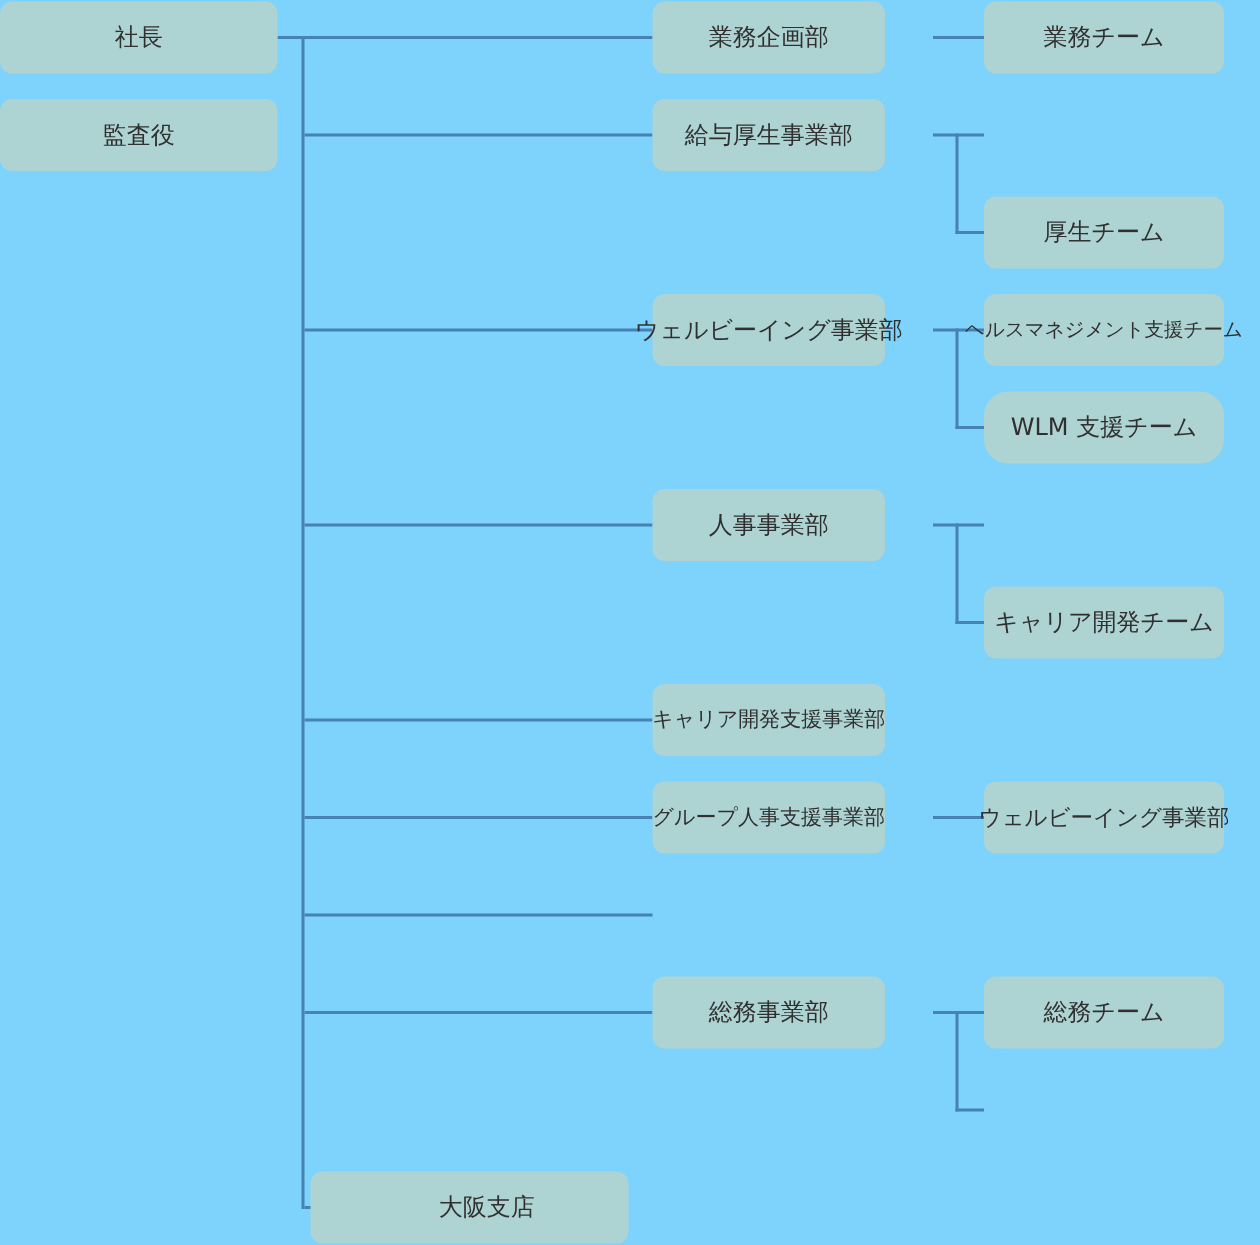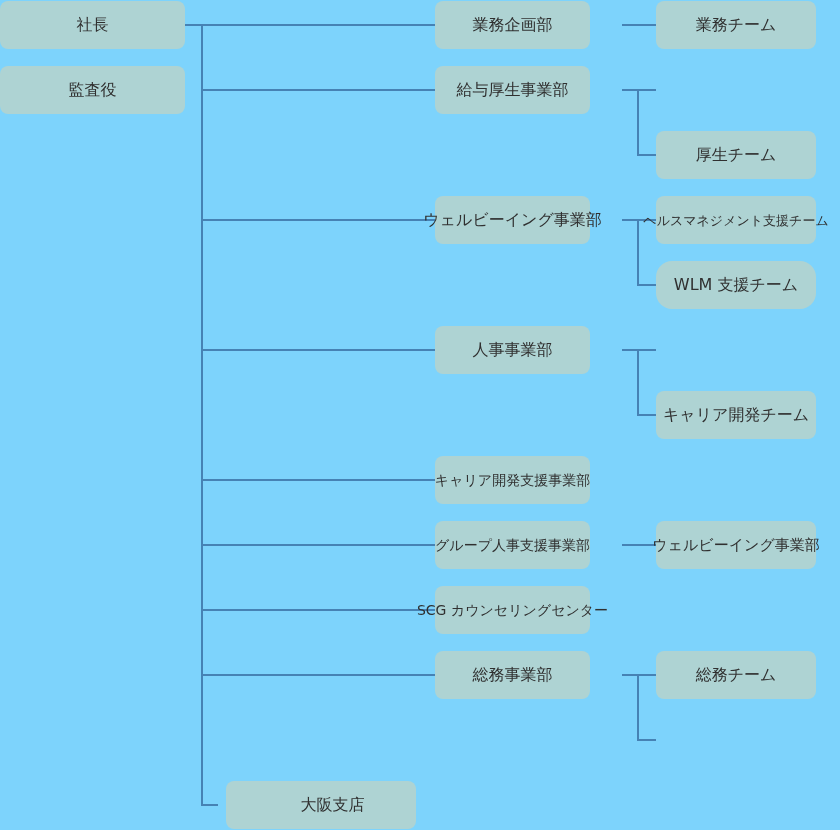--- a/index.html
+++ b/index.html
@@ -22,21 +22,21 @@
     color: #303030;
     font-size: 16px;
     line-height: 1;
     white-space: nowrap;
     box-sizing: border-box;
   }
   
   .col-l { left: 0px;   width: 185px; }
   .col-m { left: 435px; width: 155px; }
   .col-r { left: 656px; width: 160px; }
-  .col-o { left: 226px; width: 190px; padding-left: 23px; }
+  .col-o { left: 207px; width: 212px; padding-left: 23px; }
   
   .r1  { top: 1px; }
   .r2  { top: 66px; }
   .r3  { top: 131px; }
   .r4  { top: 196px; }
   .r5  { top: 261px; border-radius: 16px; }
   .r6  { top: 326px; text-align: right; }
   .r7  { top: 391px; }
   .r8  { top: 456px; }
   .r9  { top: 521px; }
@@ -91,21 +91,20 @@
 
   <div class="box col-l r1">社長</div>
   <div class="box col-l r2">監査役</div>
 
   <div class="box col-m r1">業務企画部</div>
   <div class="box col-m r2">給与厚生事業部</div>
   <div class="box col-m r4">ウェルビーイング事業部</div>
   <div class="box col-m r6">人事事業部</div>
   <div class="box col-m r8 fs14">キャリア開発支援事業部</div>
   <div class="box col-m r9 fs14">グループ人事支援事業部</div>
-  <div class="box col-m r10 fs14">SCG カウンセリングセンター</div>
   <div class="box col-m r11">総務事業部</div>
 
   <div class="box col-r r1">業務チーム</div>
   <div class="box col-r r3">厚生チーム</div>
   <div class="box col-r r4 fs13">ヘルスマネジメント支援チーム</div>
   <div class="box col-r r5">WLM 支援チーム</div>
   <div class="box col-r r7">キャリア開発チーム</div>
   <div class="box col-r r9 fs15">ウェルビーイング事業部</div>
   <div class="box col-r r11">総務チーム</div>
 

